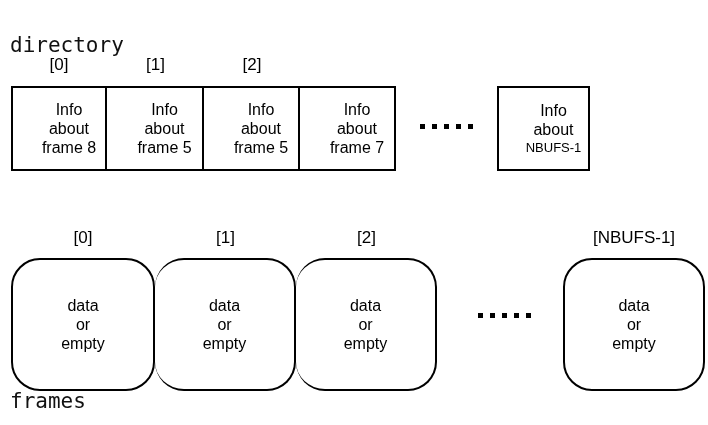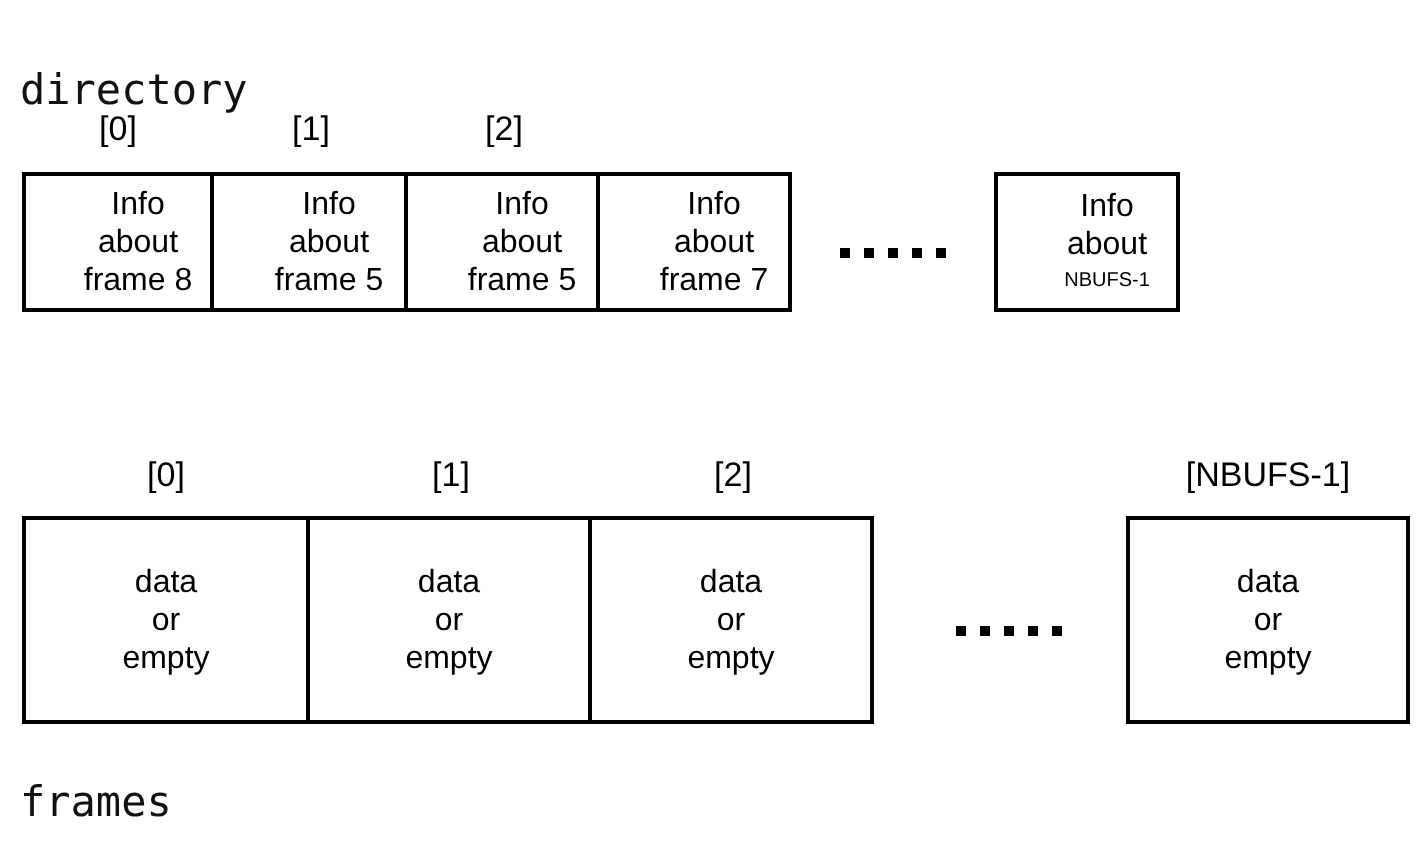--- a/index.html
+++ b/index.html
@@ -53,37 +53,38 @@
     text-align: center;
   }
   .box .line {
     font-family: "Liberation Sans", sans-serif;
     font-size: 16px;
     line-height: 19px;
     white-space: nowrap;
     color: #000000;
   }
   .box .line.small {
-    font-size: 10px;
+    font-size: 13px;
     line-height: 17px;
   }
 
   
   .dir-cell {
     top: 86px;
-    height: 70px;
+    height: 85px;
     border-right-width: 2px;
     padding-left: 20px;
   }
   .dir-cell.joined { border-left-width: 0; }
 
   
   .frame-cell {
     top: 258px;
-    height: 104px;
+    height: 133px;
+    border-radius: 29px;
   }
   .frame-cell.joined { border-left-width: 0; }
 
   
   .ellipsis {
     position: absolute;
     display: flex;
     align-items: center;
     gap: 7px;
   }

